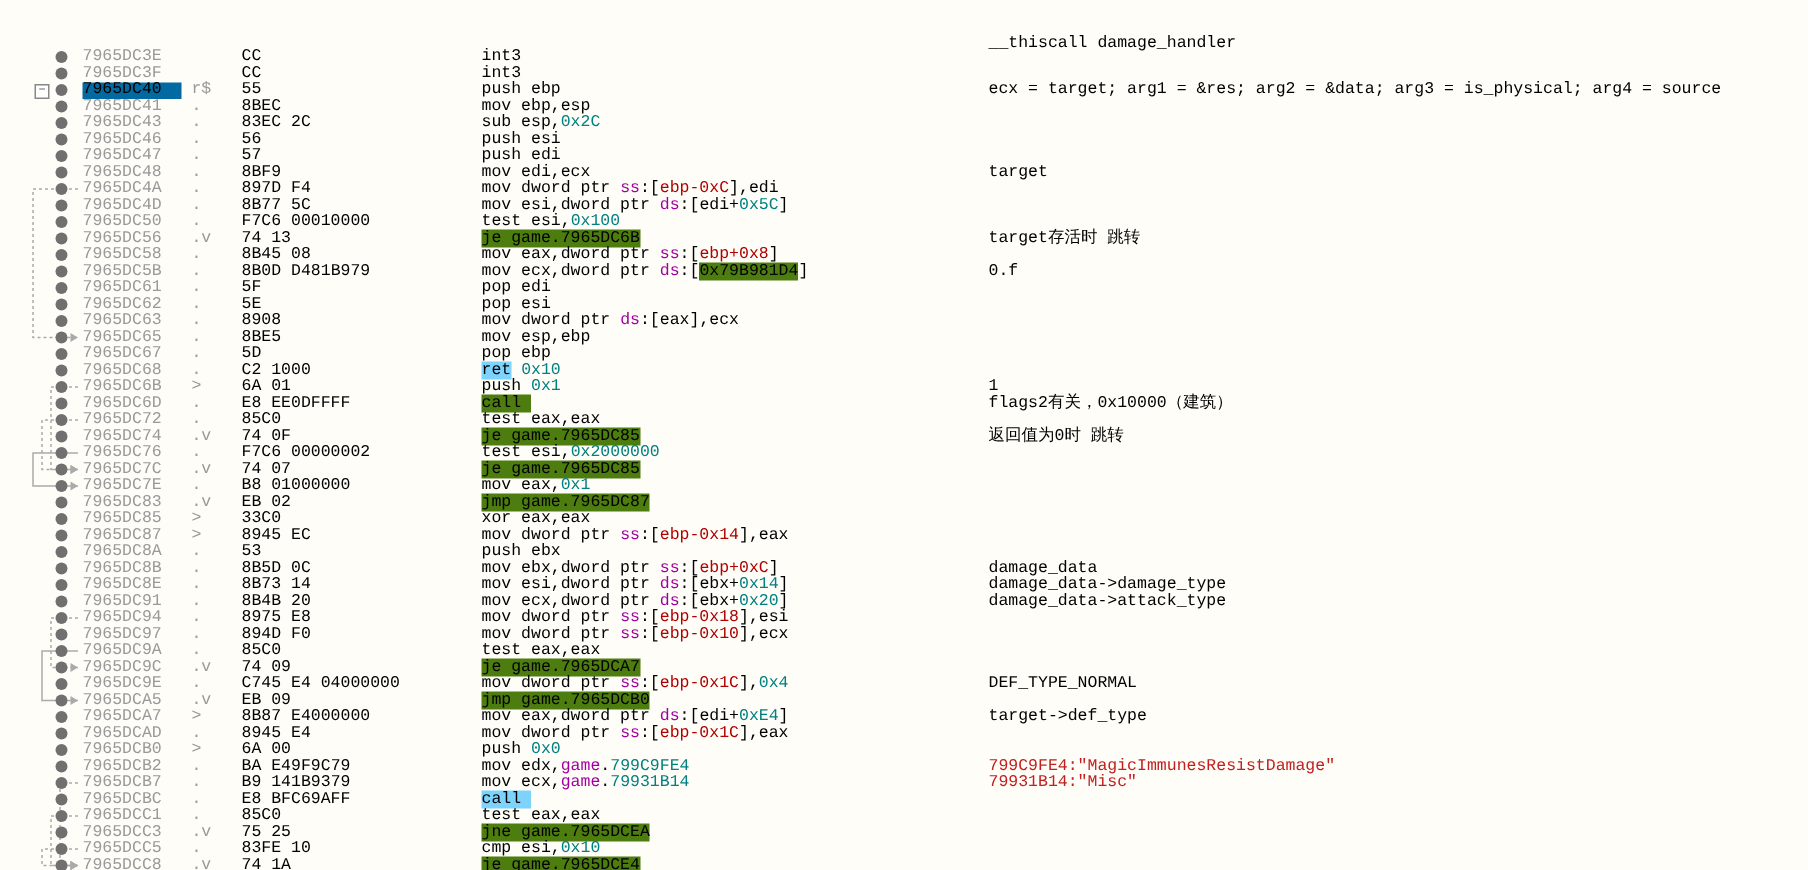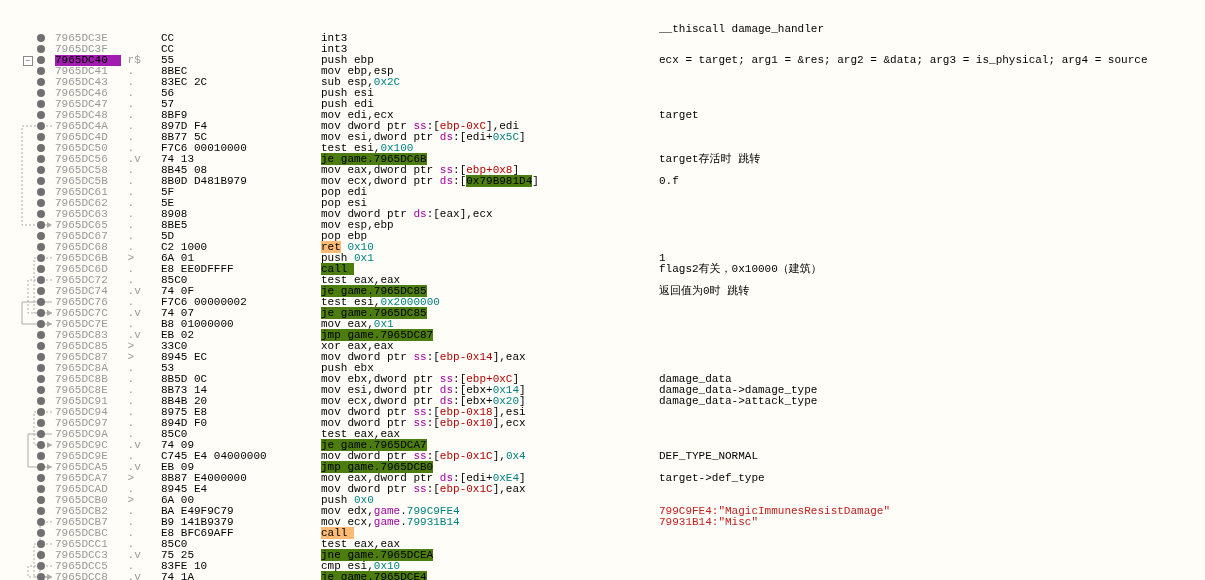--- a/index.html
+++ b/index.html
@@ -2,31 +2,31 @@
 <html><head>
 <meta charset="utf-8">
 <style>
   html,body{margin:0;padding:0;background:#fffdf7;font-family:Consolas,'Courier New',monospace;font-size:11px;line-height:11px;color:#000;overflow:hidden}
   .view{position:relative;width:1205px;height:580px;white-space:pre}
   .row{display:flex;height:11px;align-items:flex-start}
   .gut{width:55px;height:11px;position:relative;flex:0 0 55px}
   .bp{position:absolute;right:10px;top:1px;width:8px;height:8px;border-radius:50%;background:#707070}
   .boxminus{position:absolute;right:22px;top:1px;width:8px;height:8px;border:1px solid #888;background:#fff;font-size:8px;line-height:7px;text-align:center;color:#555}
   .addr{width:66px;color:#999;flex:0 0 66px}
-  .addr.hi{color:#000;background:#a21caf}
+  .addr.hi{color:#000;background:#0369a1}
   .pre{width:40px;color:#999;flex:0 0 40px}
   .bytes{width:160px;color:#000;flex:0 0 160px}
   .mn{flex:0 0 338px;color:#000}
   .com{color:#000}
   .com .str{color:#c02020}
   .num{color:#008080}
   .seg{color:#a000a0}
   .br{color:#000}
   .hl-y{background:#4d7c0f}
-  .hl-c{background:#fdba74}
+  .hl-c{background:#7dd3fc}
   .imm{color:#b00000}
   .u{}
   
   svg.arrows{position:absolute;left:2px;top:0;width:52px;height:580px;pointer-events:none}
   svg.arrows line,svg.arrows polyline{stroke:#aaa;stroke-width:1;fill:none;stroke-dasharray:2 2}
   svg.arrows .solid{stroke-dasharray:none}
   svg.arrows polygon{fill:#aaa;stroke:none}
 </style>
 </head>
 <body>

